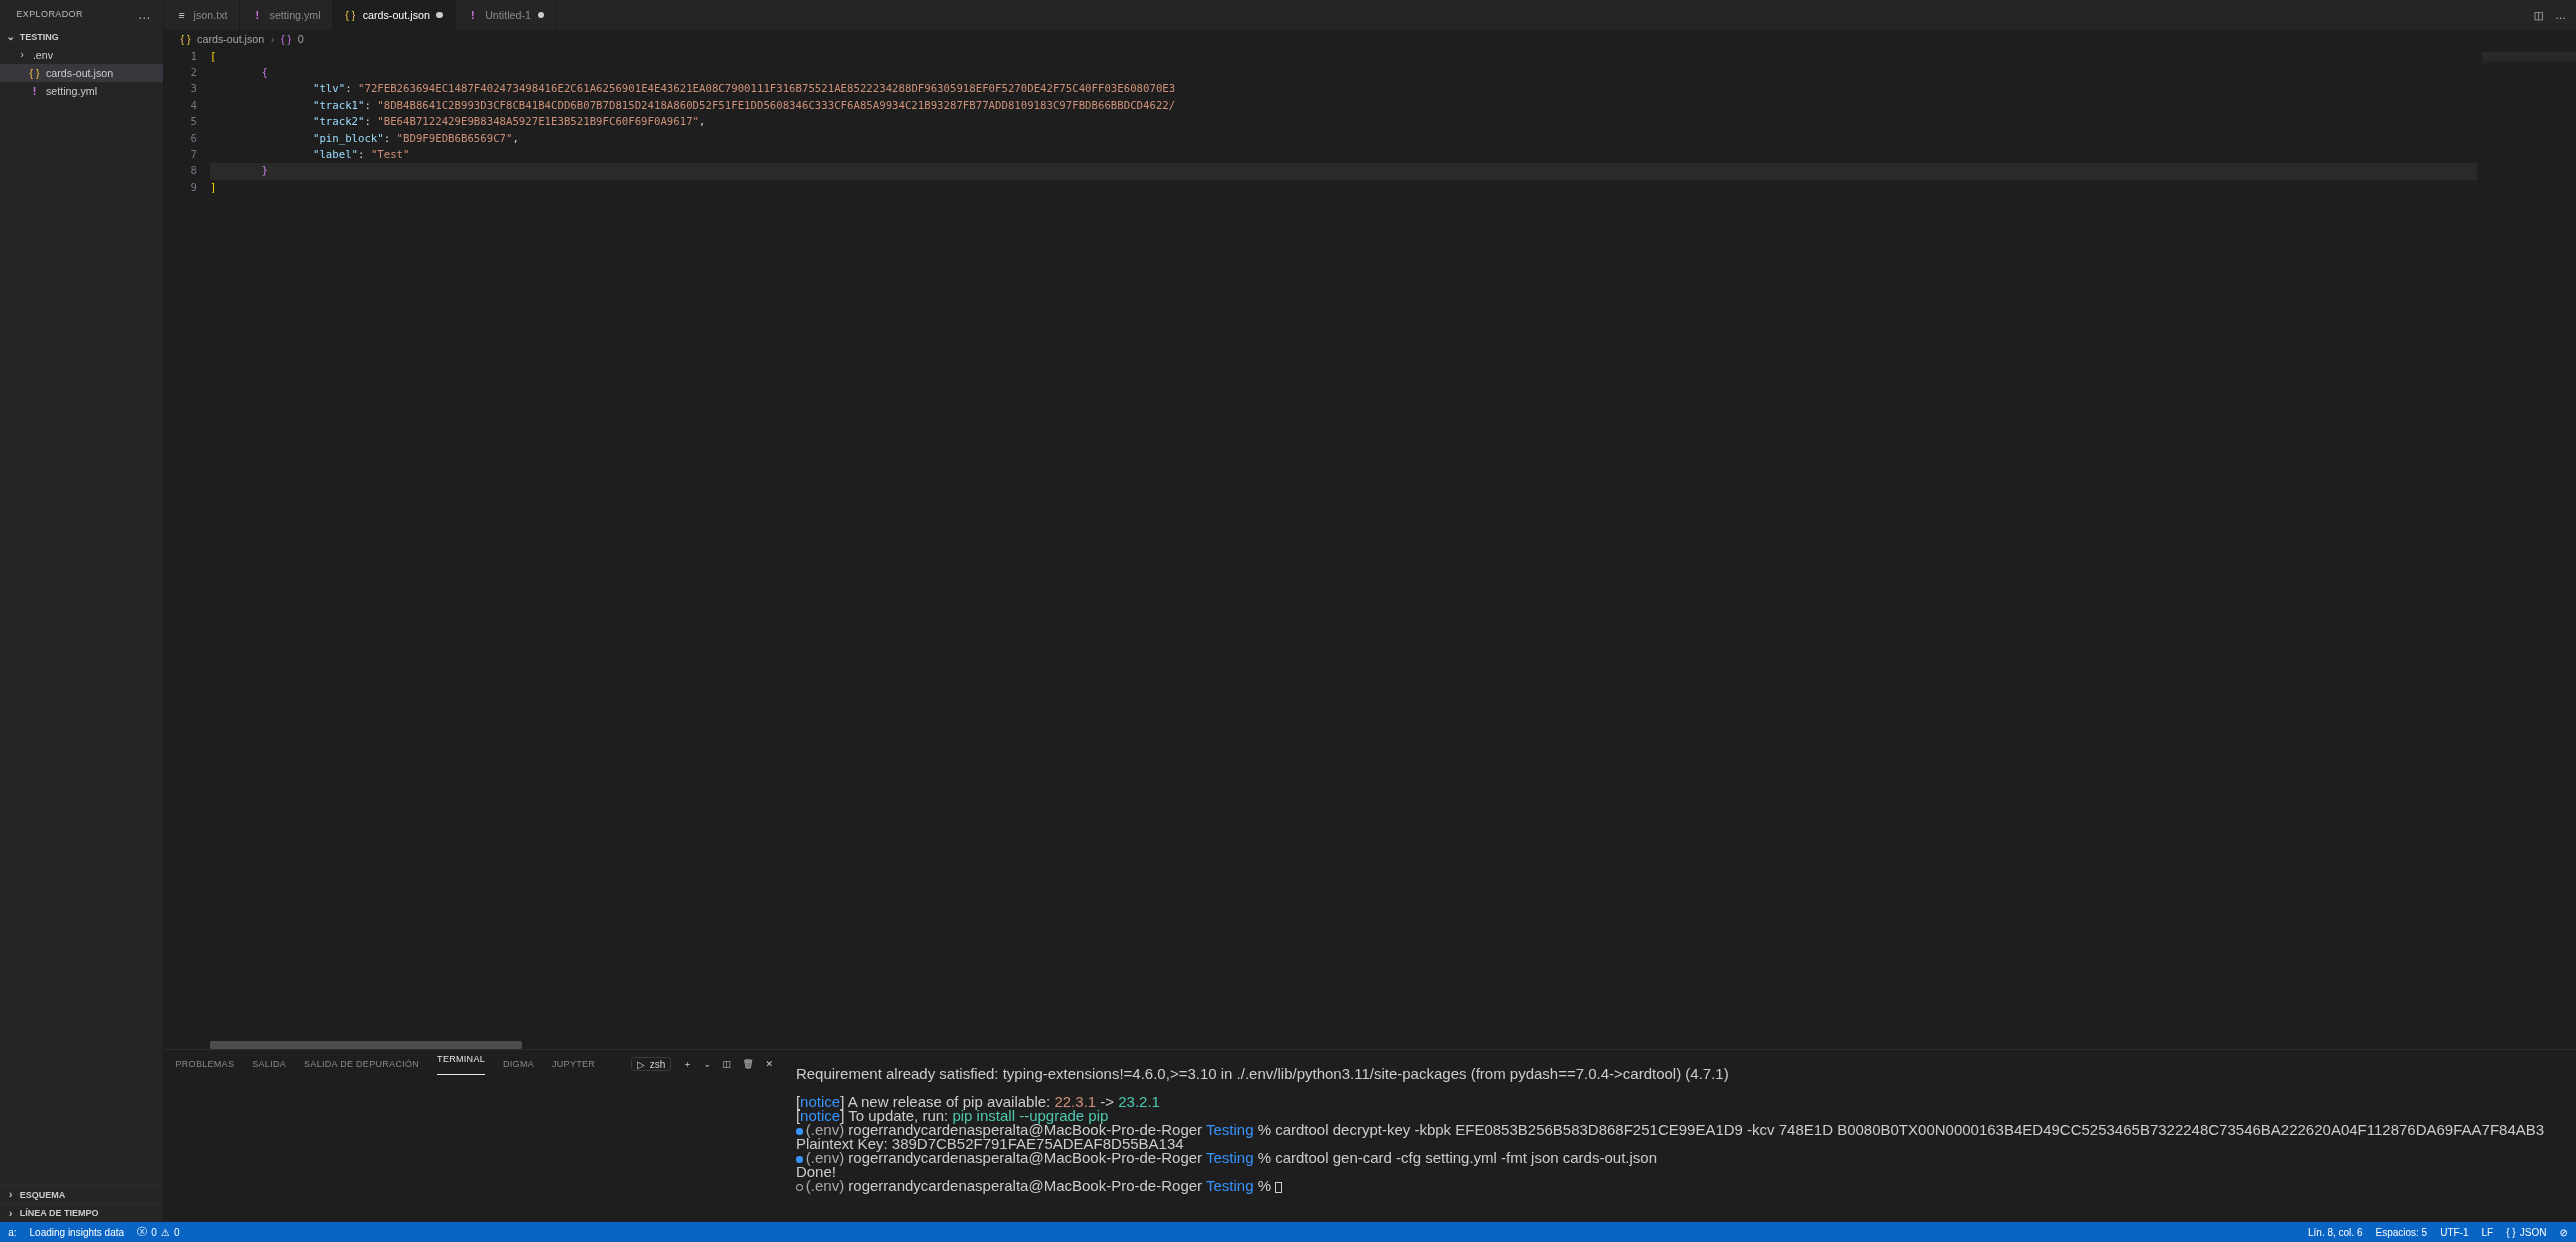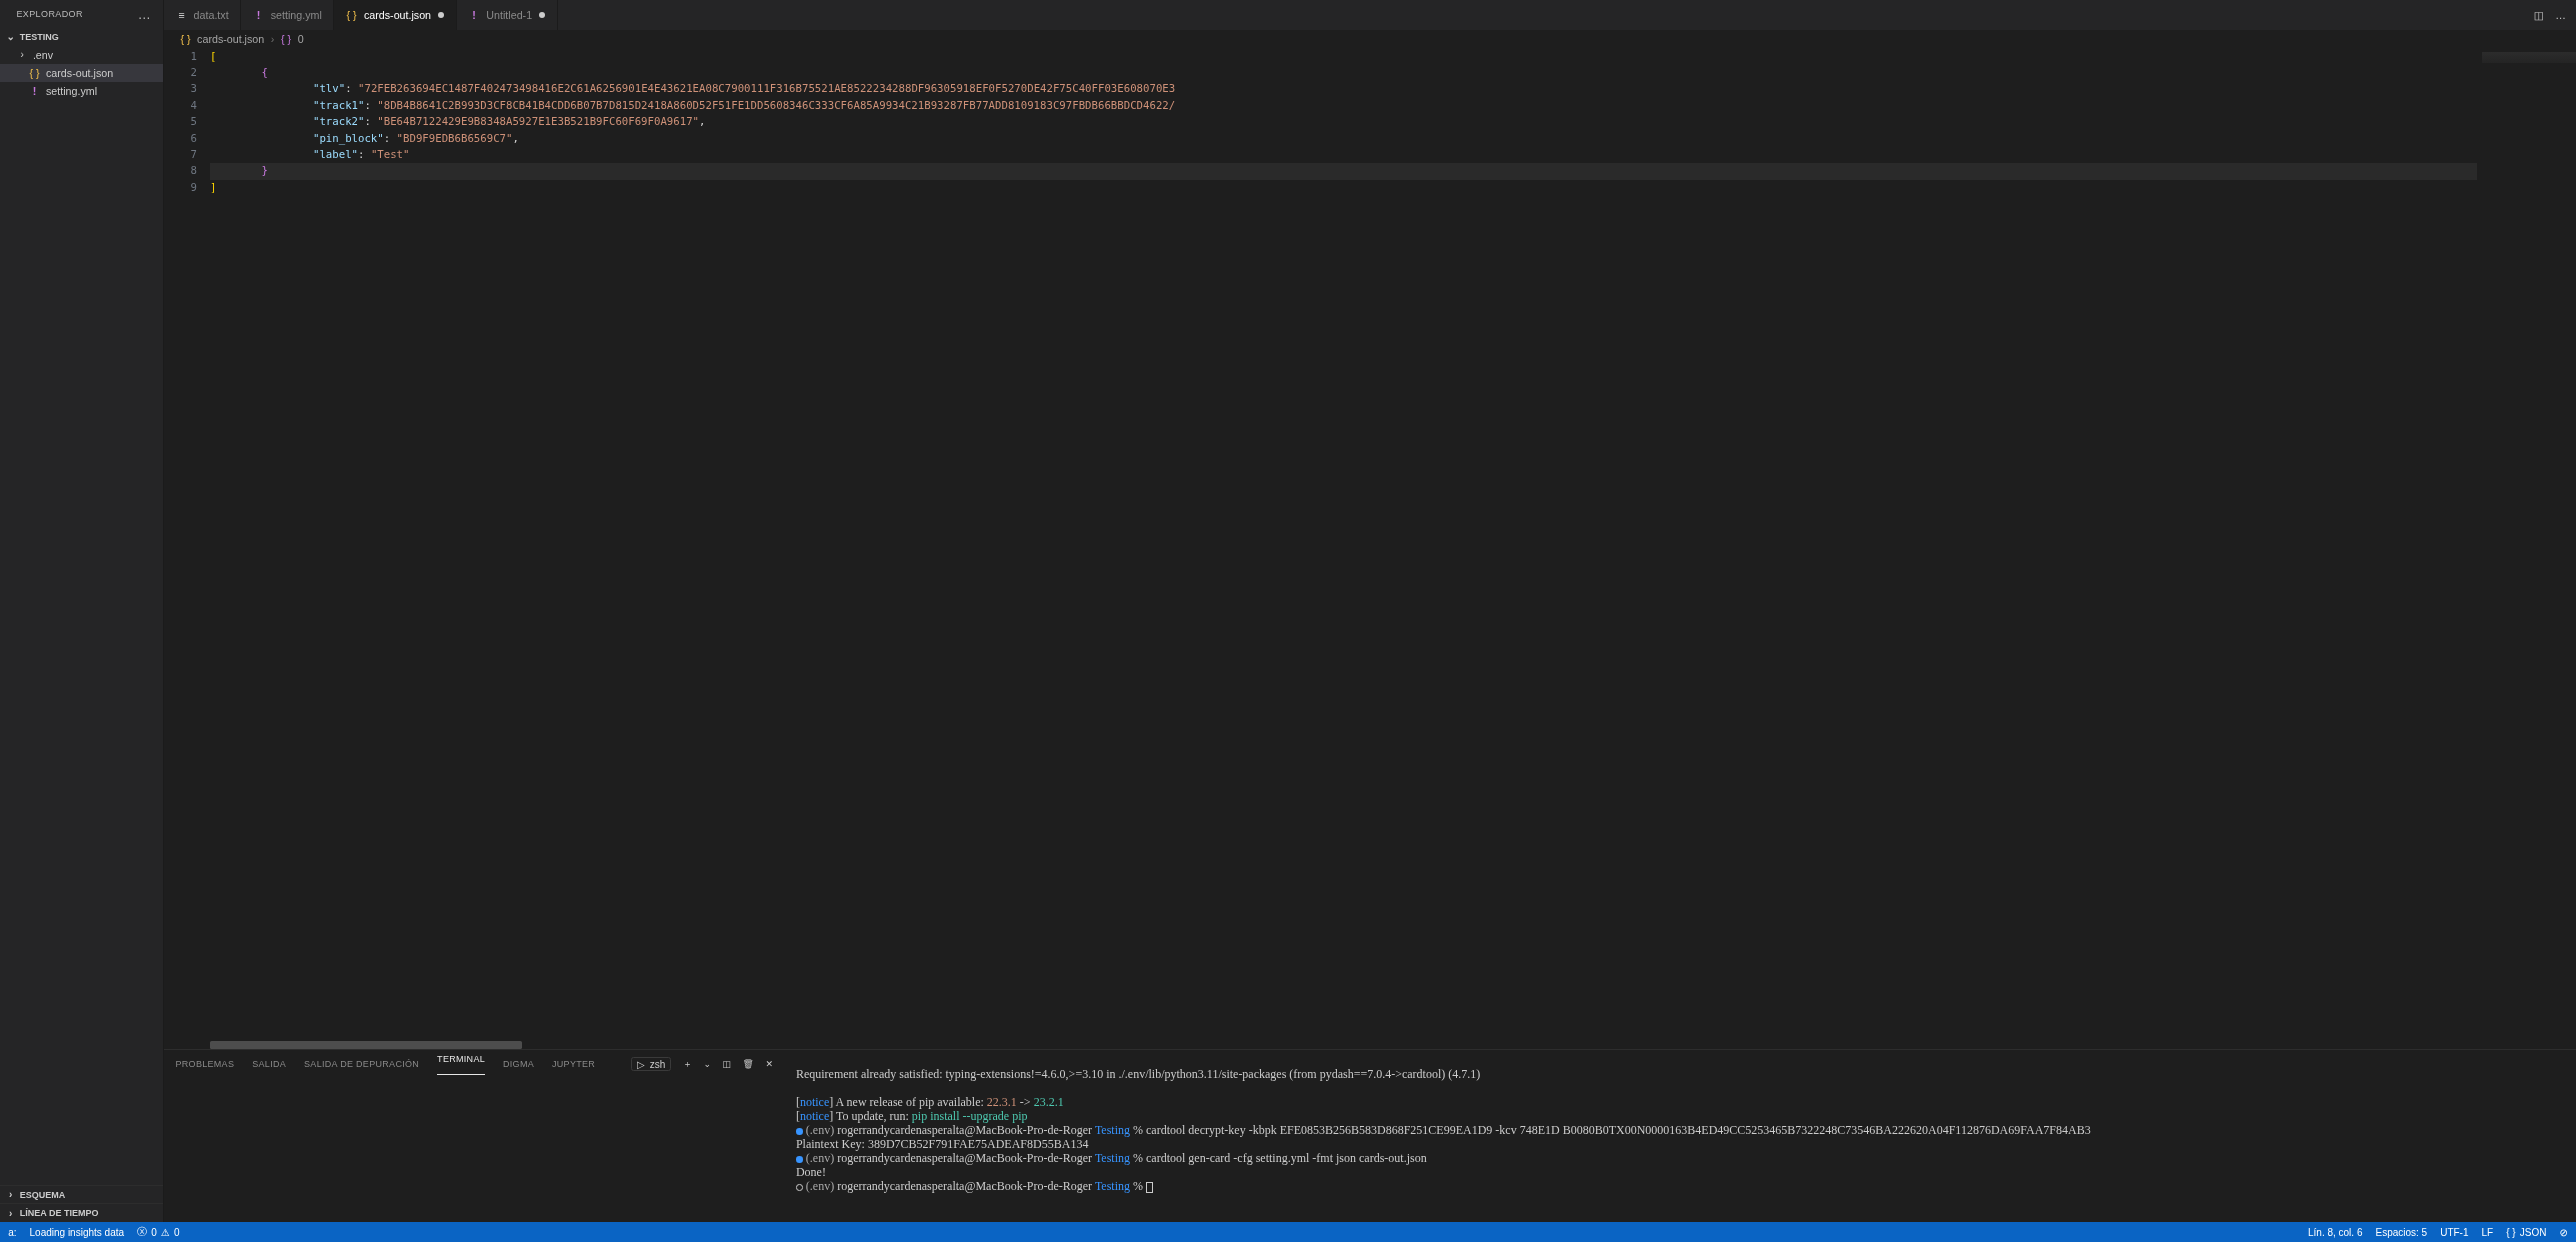--- a/index.html
+++ b/index.html
@@ -187,22 +187,22 @@
   }
   .panel-tabs .ptab { cursor:pointer; letter-spacing:0.3px;}
   .panel-tabs .ptab.active { color:#e7e7e7; border-bottom:0.8px solid #e7e7e7; padding-bottom:10px;}
   .panel-tabs .pspacer { flex:1;}
   .panel-tabs .pright { display:flex; gap:11.5px; align-items:center; color:#cccccc;}
   .pright .term-label { display:flex; align-items:center; gap:5px; font-size:10px; border:0.8px solid #3a3a3a; padding:0.8px 5px; border-radius:2.5px;}
   .terminal {
     flex:1;
     overflow:hidden;
     padding: 3.3px 11.5px 6.6px 11.5px;
-    font-family:Liberation Serif, serif;
-    font-size:12px;
+    font-family:Liberation Sans, sans-serif;
+    font-size:15px;
     line-height:14px;
     white-space:pre-wrap;
     word-break:break-all;
     color:#cccccc;
   }
   .t-blue   { color:#3794ff;}
   .t-green  { color:#4ec9b0;}
   .t-orange { color:#ce9178;}
   .t-dim    { color:#aaaaaa;}
   .prompt-dot { display:inline-block;width:6.6px;height:6.6px;border-radius:50%;background:#3794ff;vertical-align:middle;margin-right:3.3px;}
@@ -262,21 +262,21 @@
           <span>LÍNEA DE TIEMPO</span>
         </div>
       </div>
   </div>
 
   <div class="editor-pane">
     <div class="tabs" id="tabs">
 
       <div class="tab">
           <span class="ficon txt">≡</span>
-          <span>data.txt</span>
+          <span>json.txt</span>
         </div>
         <div class="tab">
           <span class="ficon yaml">!</span>
           <span>setting.yml</span>
         </div>
         <div class="tab active">
           <span class="ficon json">{ }</span>
           <span>cards-out.json</span>
           <span class="dirty"></span>
         </div>

